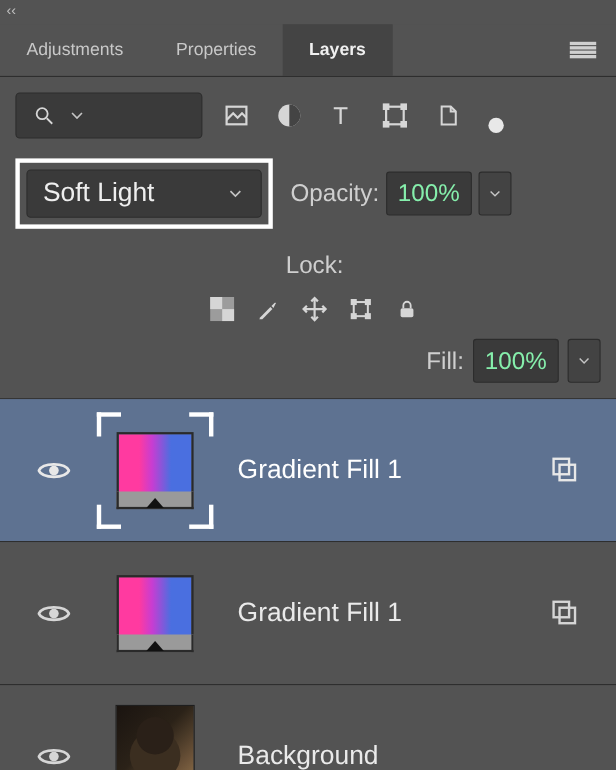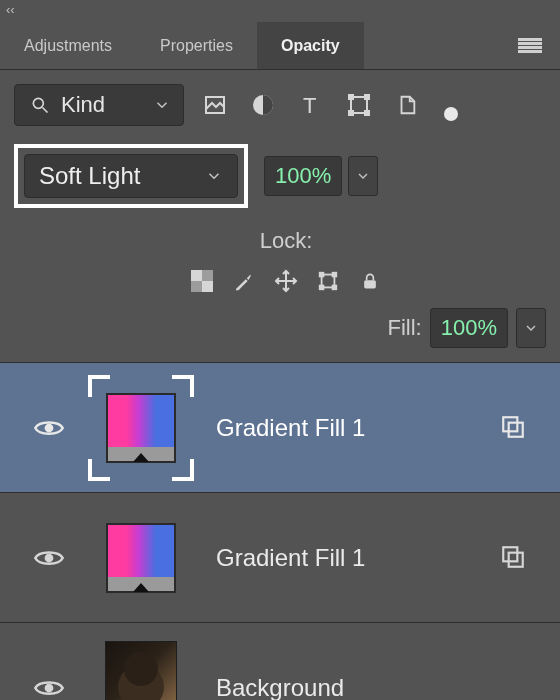--- a/index.html
+++ b/index.html
@@ -62,40 +62,39 @@
 </head>
 <body>
 
 <div class="panel">
 
   <div class="collapse-row">‹‹</div>
 
   <div class="tabs">
     <div class="tab">Adjustments</div>
     <div class="tab">Properties</div>
-    <div class="tab active">Opacity</div>
+    <div class="tab active">Layers</div>
     <div class="tab-menu">
       <span class="hamburger">
           <div></div>
           <div></div>
           <div></div>
           <div></div>
         </span>
     </div>
   </div>
 
   <div class="filter-row">
     <div class="kind-select">
       <span class="mag ico">
         <svg viewBox="0 0 24 24" width="20" height="20" fill="none" stroke="#d6d6d6" stroke-width="2">
             <circle cx="10" cy="10" r="6"></circle>
             <line x1="15" y1="15" x2="21" y2="21"></line>
           </svg>
       </span>
-      <span class="txt">Kind</span>
       <span class="chev">
         <svg viewBox="0 0 24 24" width="18" height="18" fill="none" stroke="#c4c4c4" stroke-width="2">
             <polyline points="6 9 12 15 18 9"></polyline>
           </svg>
       </span>
     </div>
     <div class="filter-icons">
       <span class="ico">
         <svg viewBox="0 0 24 24" width="24" height="24" fill="none" stroke="#d6d6d6" stroke-width="2">
             <rect x="3" y="4" width="18" height="16"></rect>
@@ -137,20 +136,21 @@
       <div class="blend-select">
         <span>Soft Light</span>
         <span>
           <svg viewBox="0 0 24 24" width="18" height="18" fill="none" stroke="#c4c4c4" stroke-width="2">
               <polyline points="6 9 12 15 18 9"></polyline>
             </svg>
         </span>
       </div>
     </div>
     <div class="opacity-wrap">
+      <span>Opacity:</span>
       <div class="valbox">100%</div>
       <div class="chevbox">
         <svg viewBox="0 0 24 24" width="16" height="16" fill="none" stroke="#c4c4c4" stroke-width="2">
             <polyline points="6 9 12 15 18 9"></polyline>
           </svg>
       </div>
     </div>
   </div>
 
   <div class="lock-row">

